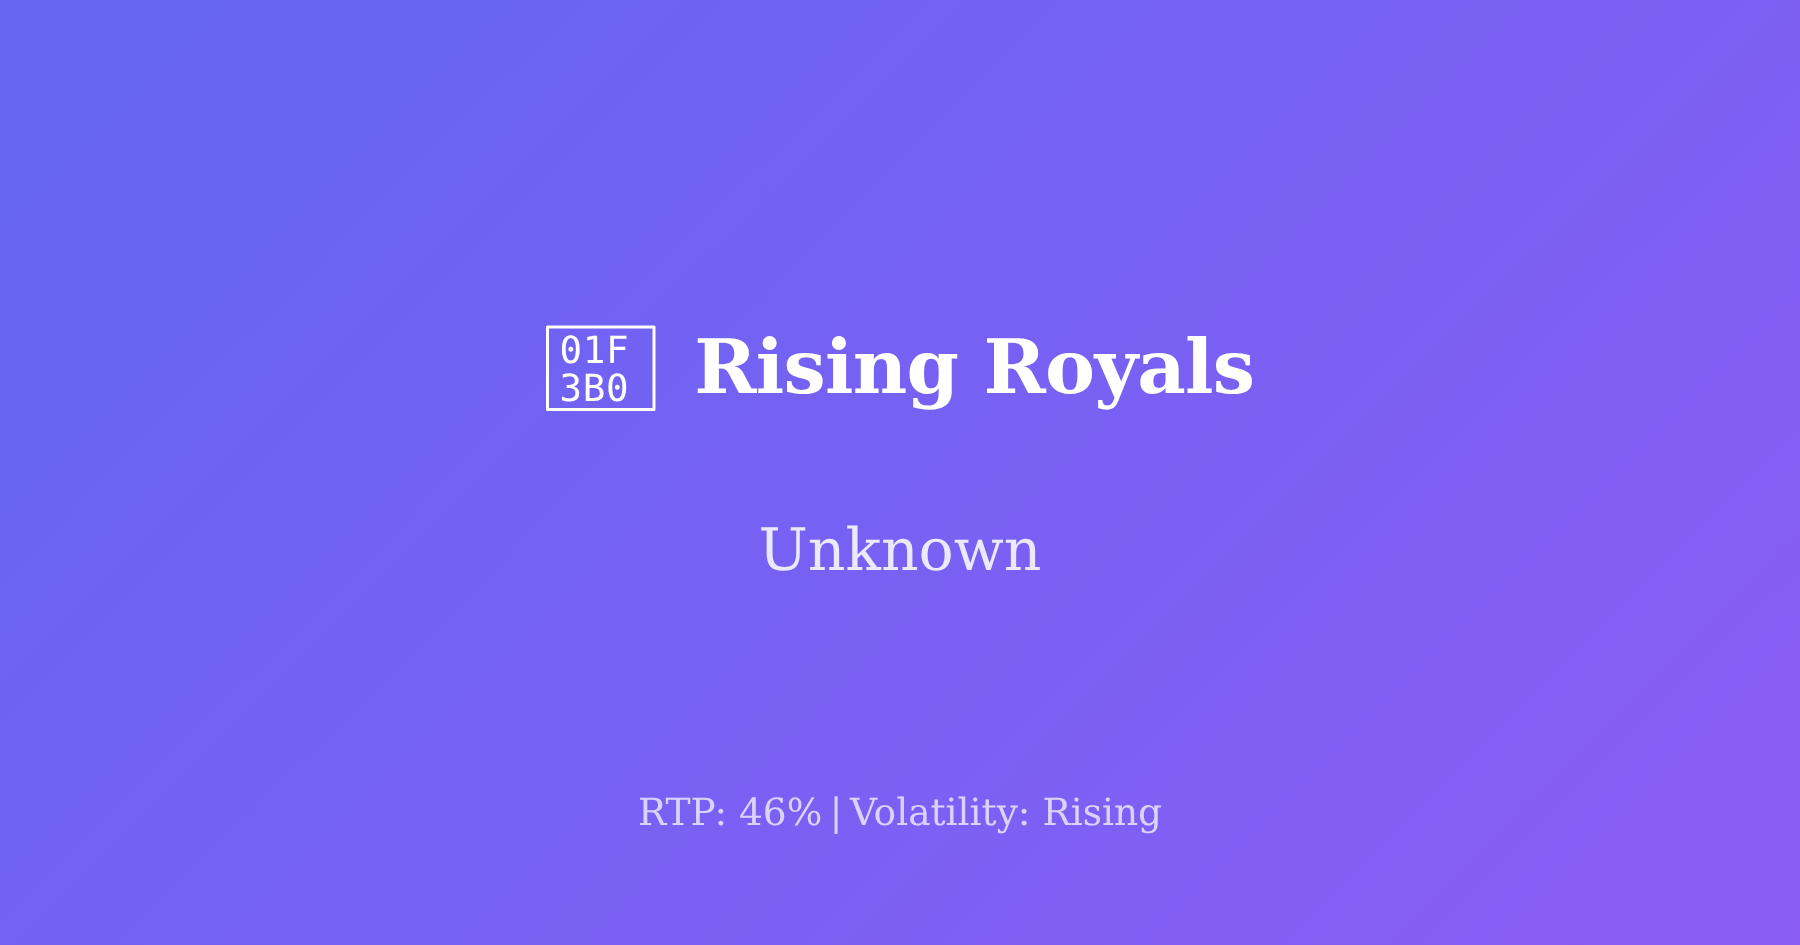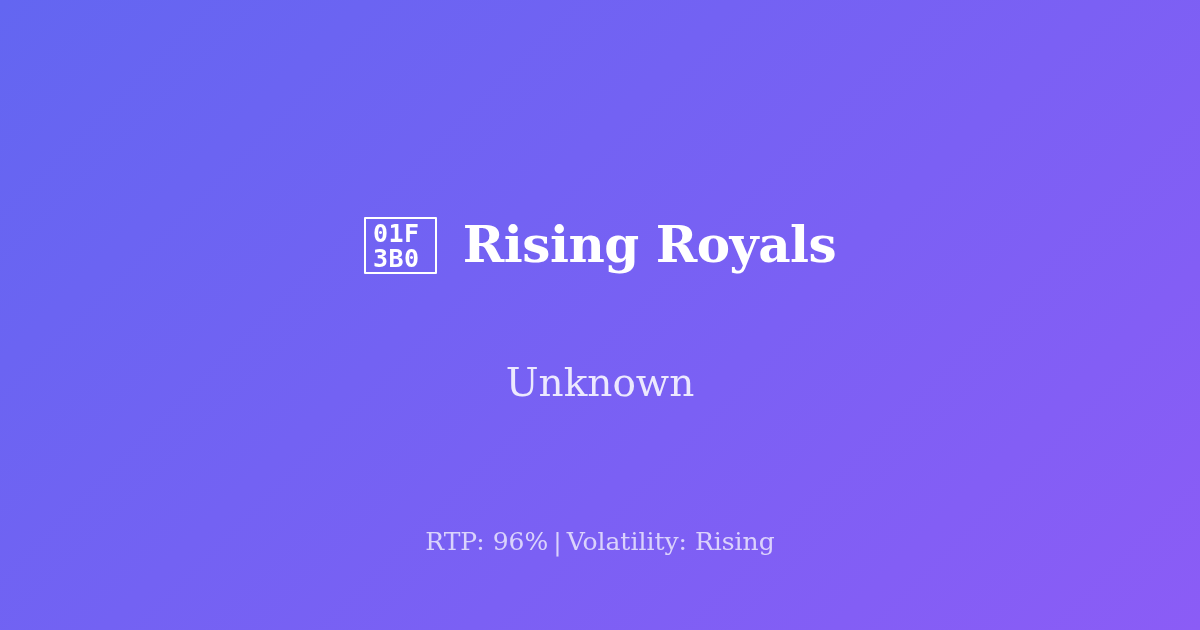--- a/index.html
+++ b/index.html
@@ -47,21 +47,21 @@
   .tofu-glyph {
     display: inline-flex;
     flex-direction: column;
     align-items: center;
     justify-content: center;
     width: 73px;
     height: 57px;
     border: 2px solid #FFFFFF;
     border-radius: 1px;
     font-family: "DejaVu Sans Mono", "Liberation Mono", monospace;
-    font-weight: 700;
+    font-weight: 400;
     font-size: 25px;
     line-height: 25px;
     letter-spacing: 0.5px;
     color: #FFFFFF;
     flex: 0 0 auto;
     padding: 1px 8px 0 0;
   }
   .tofu-glyph .tofu-row {
     display: block;
     height: 25px;
@@ -73,21 +73,21 @@
     font-size: 50px;
     line-height: 1.05;
     color: #FFFFFF;
     white-space: nowrap;
     letter-spacing: -0.5px;
   }
 
   
   #provider {
     position: absolute;
-    top: 360px;
+    top: 345px;
     left: 0;
     width: 1200px;
     text-align: center;
     font-family: "DejaVu Serif", "Liberation Serif", serif;
     font-weight: 400;
     font-size: 39px;
     line-height: 1.2;
     color: rgba(255, 255, 255, 0.86);
     white-space: nowrap;
   }
@@ -121,16 +121,16 @@
       <span class="tofu-row">3B0</span>
     </span>
 
     <h1 id="game-title">Rising Royals</h1>
 
   </div>
 
   <div id="provider">Unknown</div>
 
   <div id="meta-line">
-    <span class="meta-seg">RTP: 96%</span><span class="meta-sep">|</span><span class="meta-seg">Volatility: Rising</span>
+    <span class="meta-seg">RTP: 46%</span><span class="meta-sep">|</span><span class="meta-seg">Volatility: Rising</span>
   </div>
 
 </div>
 
 </body></html>

